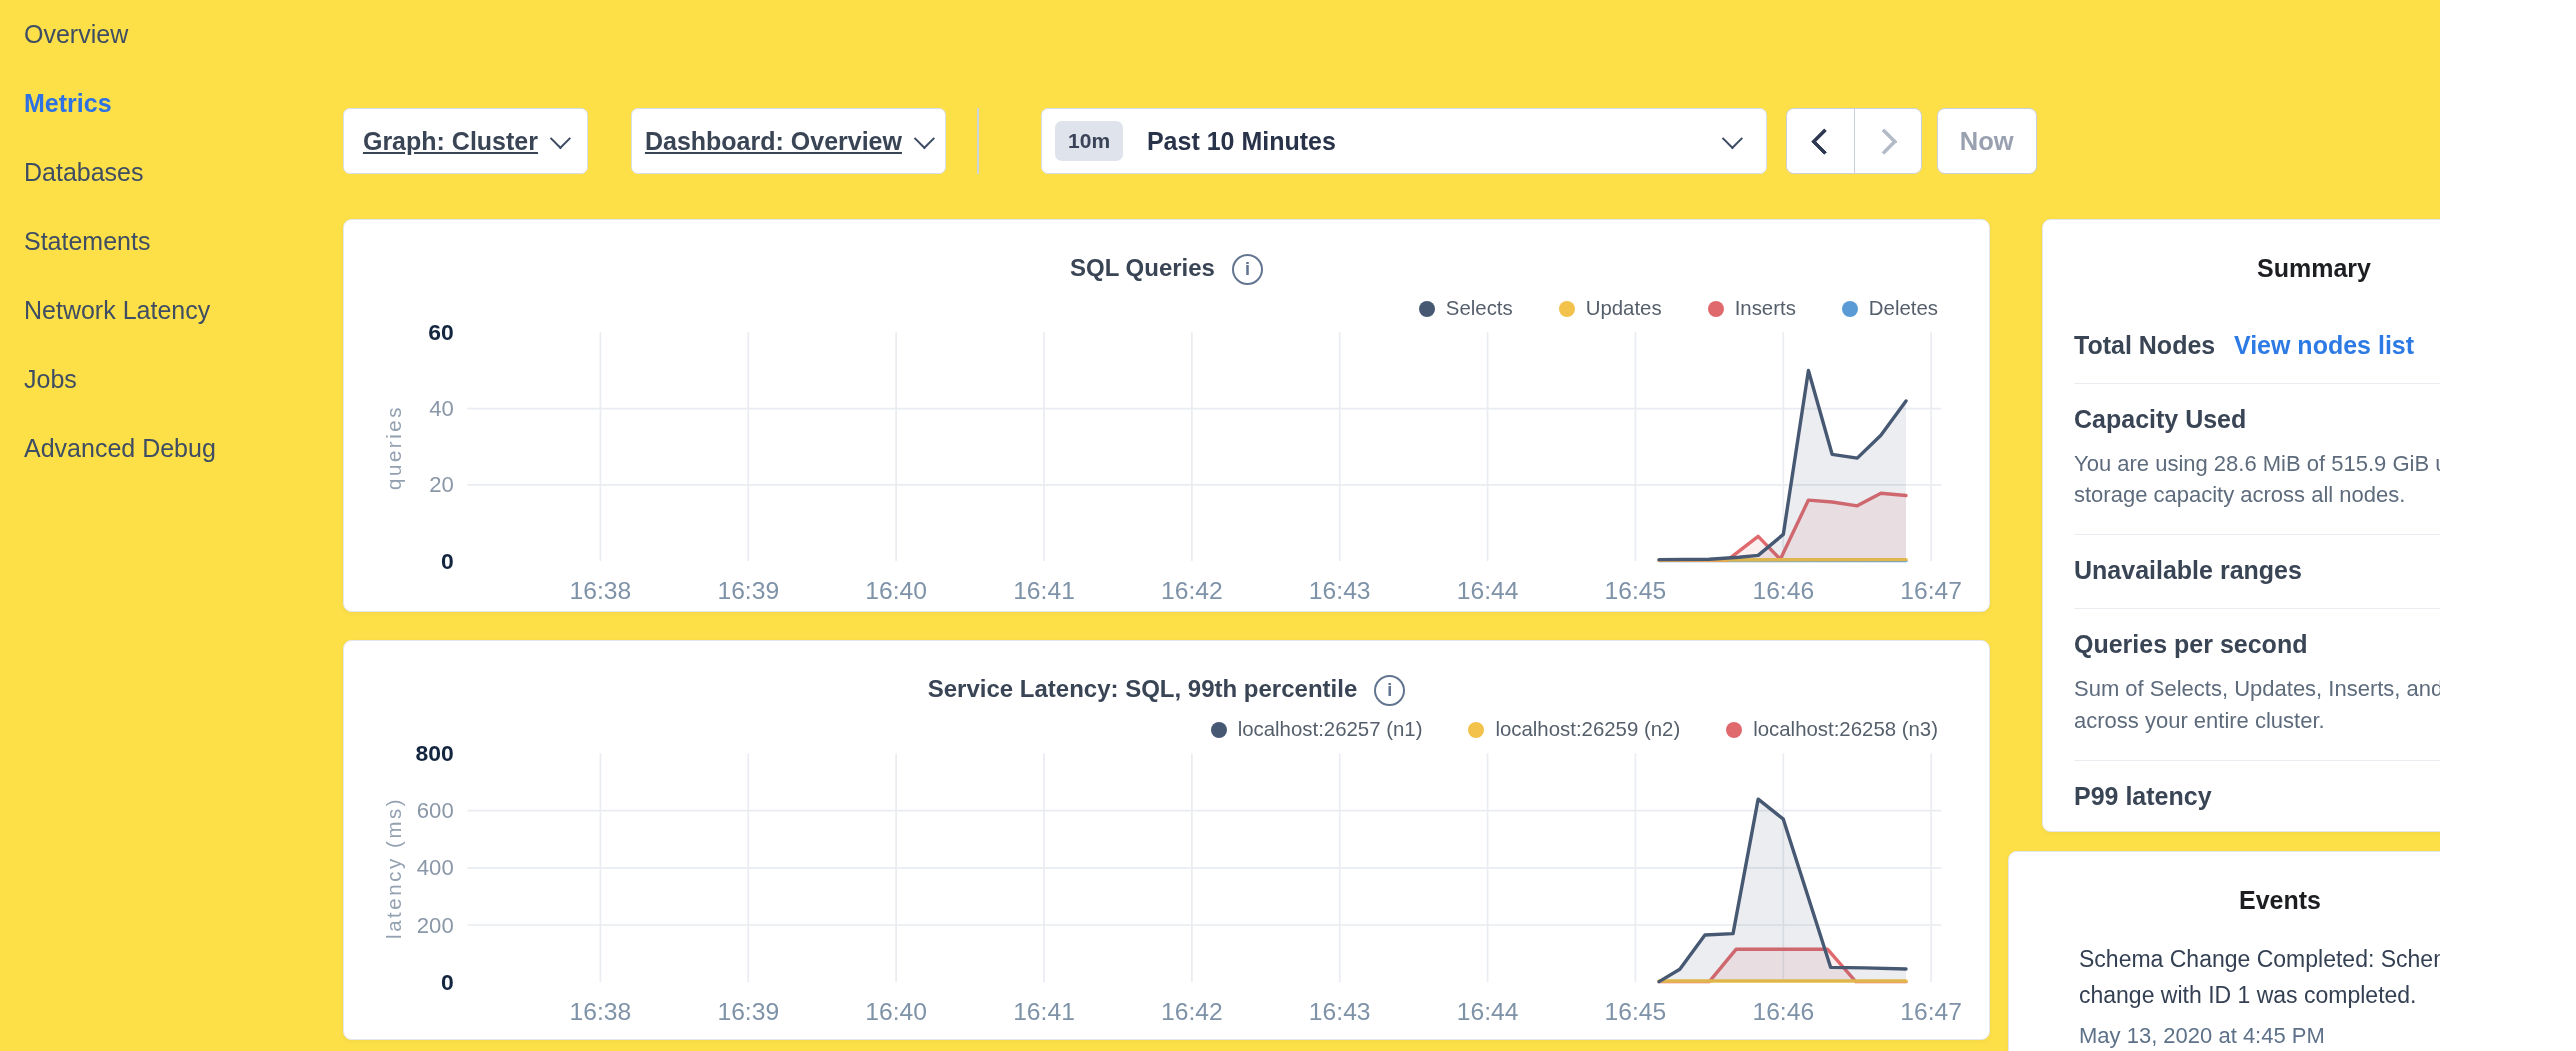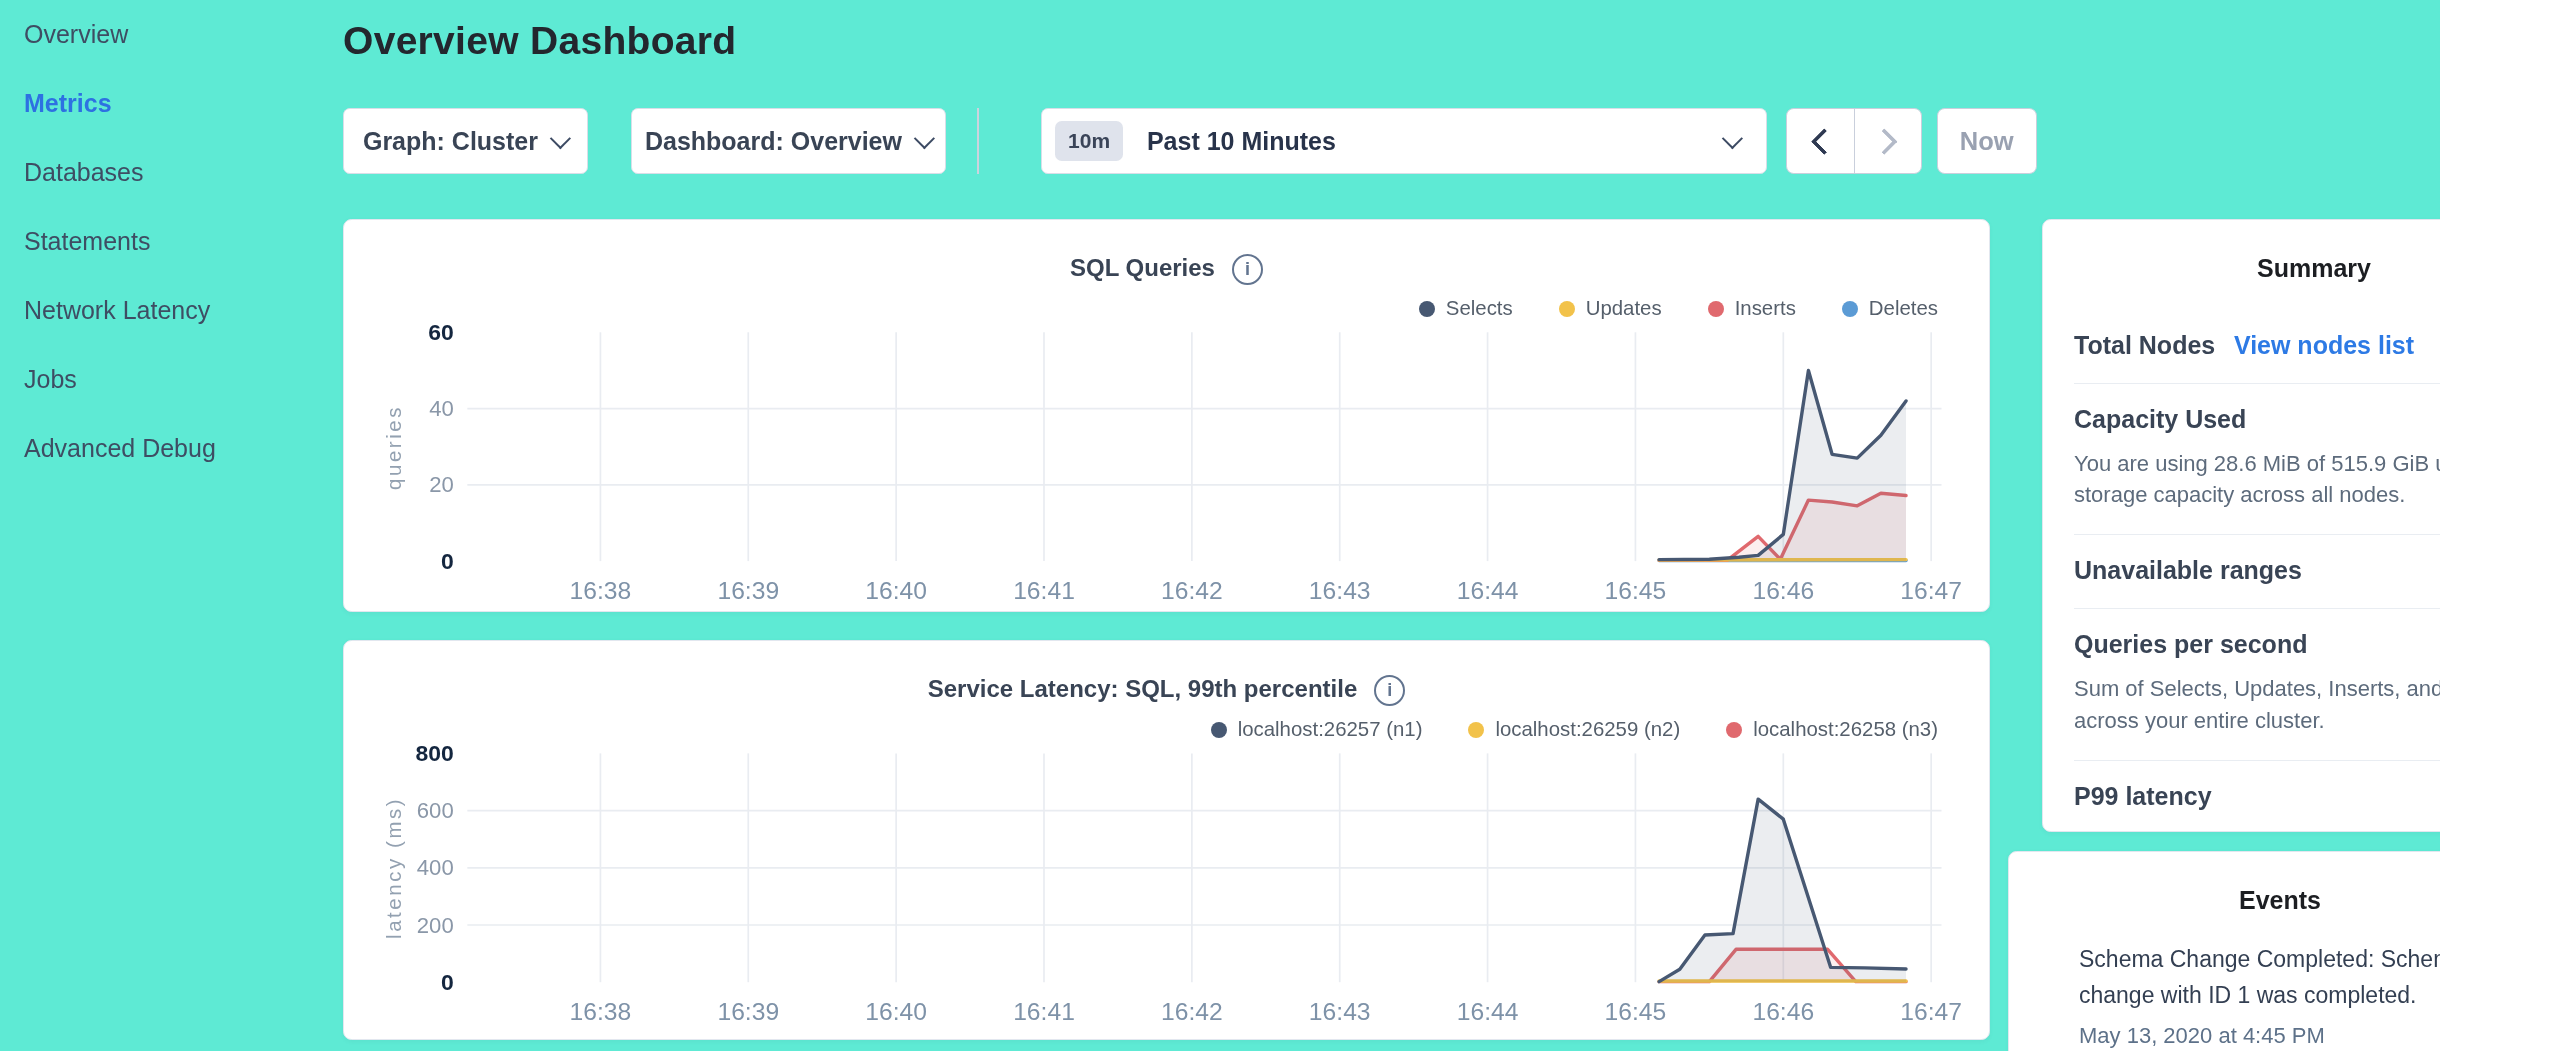--- a/index.html
+++ b/index.html
@@ -1,33 +1,33 @@
 <!DOCTYPE html>
 <html style="font-size:13.6px"><head>
 <meta charset="utf-8">
 <style>
   html,body{margin:0;padding:0;}
-  .app{position:relative;width:2440px;height:1051px;background:#5eead4;overflow:hidden;
+  .app{position:relative;width:2440px;height:1051px;background:#fde047;overflow:hidden;
        font-family:"Liberation Sans",sans-serif;color:#394455;}
 
   
   .sidebar{position:absolute;left:0;top:0;width:340px;height:100%;}
   .nav-item{height:69px;display:flex;align-items:center;padding-left:24px;
             font-size:25px;color:#3e4d63;cursor:pointer;}
   .nav-item.active{color:#2d71e2;font-weight:700;}
 
   
   .page-title{position:absolute;left:343px;top:18.7px;font-size:39px;font-weight:600;
               color:#23272e;letter-spacing:0.3px;}
 
   
   .controls{position:absolute;left:343px;top:108px;height:66px;display:flex;align-items:stretch;}
   .ctl{background:#fff;border:0.9px solid #d8dee8;border-radius:6.8px;box-sizing:border-box;}
   .dropdown{display:flex;align-items:center;justify-content:center;gap:15.3px;
-            font-size:25px;font-weight:700;color:#394455;cursor:pointer;}
+            font-size:25px;font-weight:700;color:#394455;cursor:pointer;text-decoration:underline;}
   .dd-graph{width:245px;}
   .dd-dashboard{width:315px;margin-left:43px;}
   .vdivider{width:1.7px;background:#ccd3de;margin-left:31px;}
   .time-select{margin-left:62px;width:726px;display:flex;align-items:center;
                padding:0 25.5px 0 13.6px;cursor:pointer;}
   .time-badge{background:#dfe3ec;border-radius:6.8px;padding:7.7px 12.8px;font-size:21px;
               font-weight:700;color:#3a4458;}
   .time-label{margin-left:24px;font-size:25px;font-weight:700;color:#28334a;flex:1;}
   .chev-down{width:11px;height:11px;border-right:2.6px solid #394455;border-bottom:2.6px solid #394455;
              transform:rotate(45deg);margin-top:-6px;}
@@ -90,21 +90,20 @@
   <div class="sidebar">
     <div class="nav-item">Overview</div>
     <div class="nav-item active">Metrics</div>
     <div class="nav-item">Databases</div>
     <div class="nav-item">Statements</div>
     <div class="nav-item">Network Latency</div>
     <div class="nav-item">Jobs</div>
     <div class="nav-item">Advanced Debug</div>
   </div>
 
-  <div class="page-title">Overview Dashboard</div>
 
   <div class="controls">
     <div class="ctl dropdown dd-graph">
       <span>Graph: Cluster</span>
       <span class="chev-down thin"></span>
     </div>
     <div class="ctl dropdown dd-dashboard">
       <span>Dashboard: Overview</span>
       <span class="chev-down thin"></span>
     </div>

